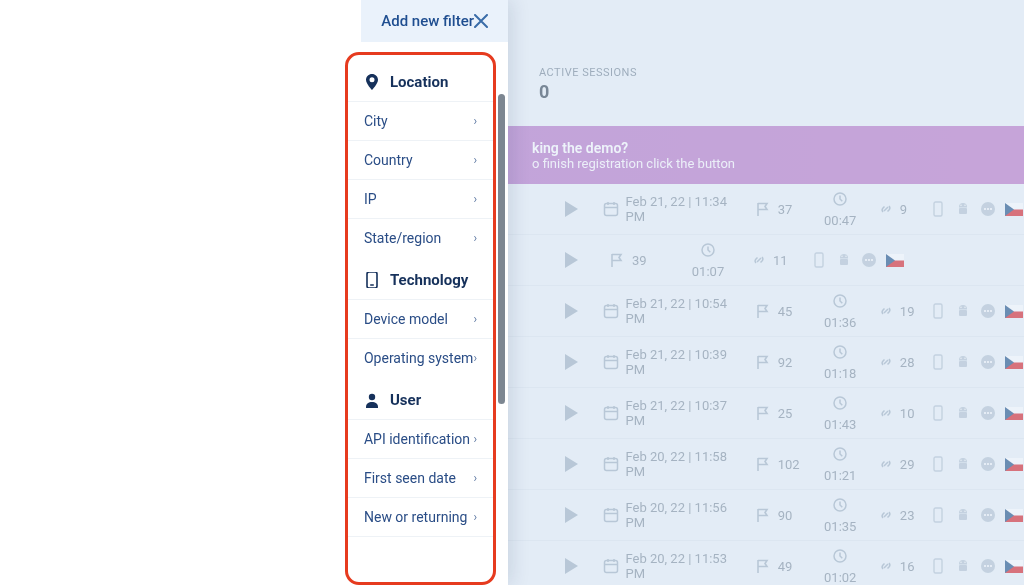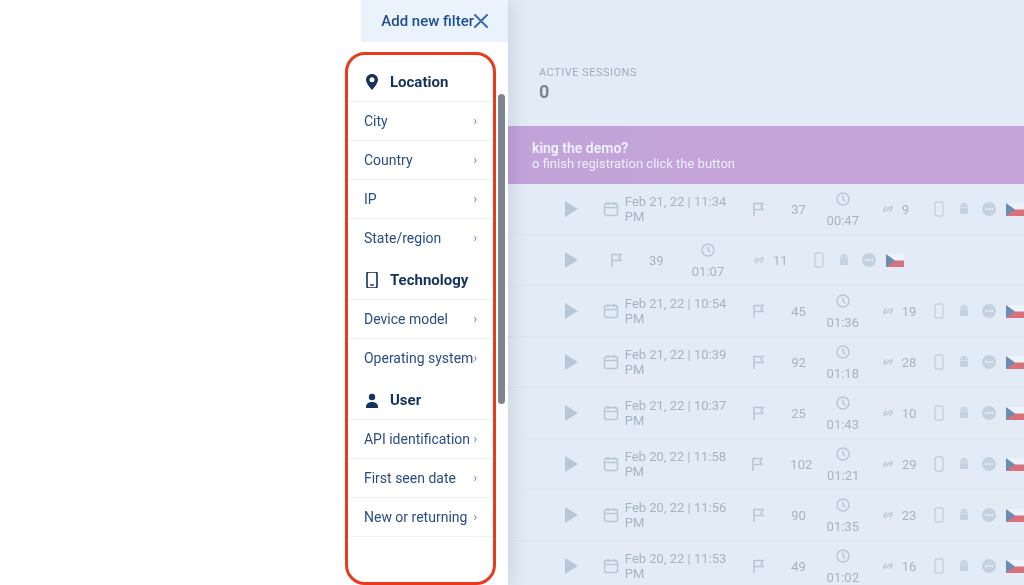--- a/index.html
+++ b/index.html
@@ -37,21 +37,21 @@
     height: 51px;
     border-bottom: 1px solid #e0e8ef;
     display: flex; align-items: center;
     padding-left: 565px;
     gap: 6px;
     font-size: 13px;
     color: #6f7f8f;
   }
   .cell-play { width: 38px; display:flex; align-items:center; color:#8fa0b0;}
   .cell-date { width: 170px; display:flex; align-items:center; gap:6px; }
-  .cell-flag { width: 56px; display:flex; align-items:center; gap:24px; }
+  .cell-flag { width: 56px; display:flex; align-items:center; gap:7px; }
   .cell-time { width: 74px; display:flex; align-items:center; gap:6px;flex-direction:column; }
   .cell-link { width: 54px; display:flex; align-items:center; gap:6px; }
   .cell-dev  { width: 110px; display:flex; align-items:center; gap:9px; justify-content:flex-start; }
 
   .ico { display:inline-flex; }
   .greytxt { color:#7d8b99; }
 
   
   .fade-overlay { position:absolute; inset:0; background: rgba(214,228,243,.45); pointer-events:none; }
 
@@ -73,21 +73,21 @@
   }
   .panel-header .close { cursor:pointer; color:#3a6ca8; font-size:18px; line-height:1; }
 
   .panel-body {
     position:relative;
     flex:1; overflow:hidden;
     padding: 10px 12px 0 12px;
   }
   .highlight-box {
     border: 3px solid #e63b1f;
-    border-radius: 20px;
+    border-radius: 14px;
     height: 100%;
     padding: 4px 0 4px 0;
     overflow:hidden;
     margin-left:20px;
   }
   .scroll-inner {
     height: 100%;
     overflow-y: hidden;
   }
 

